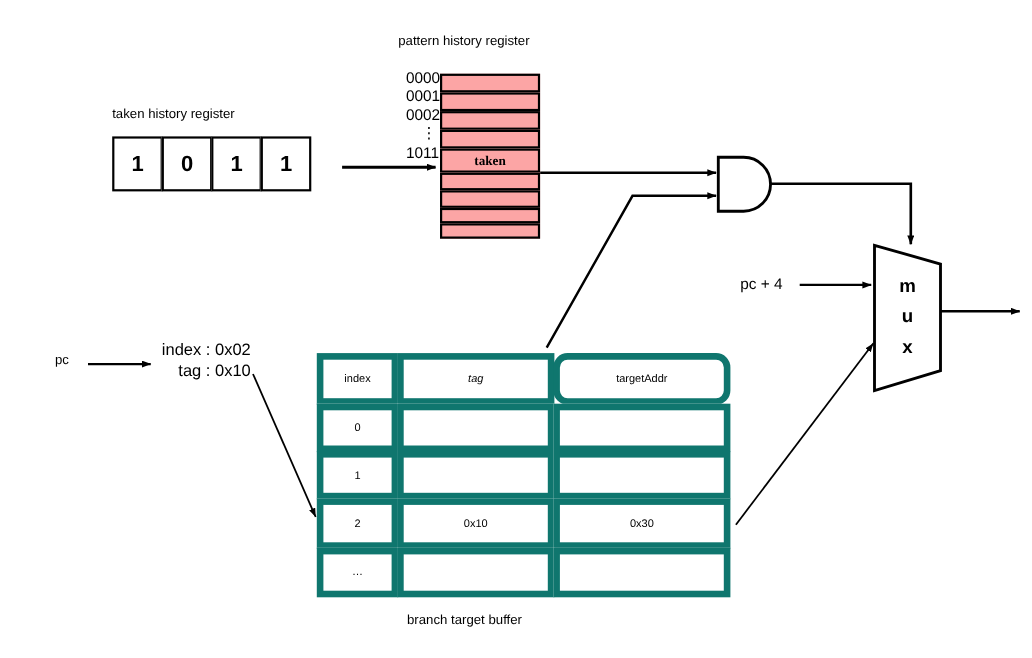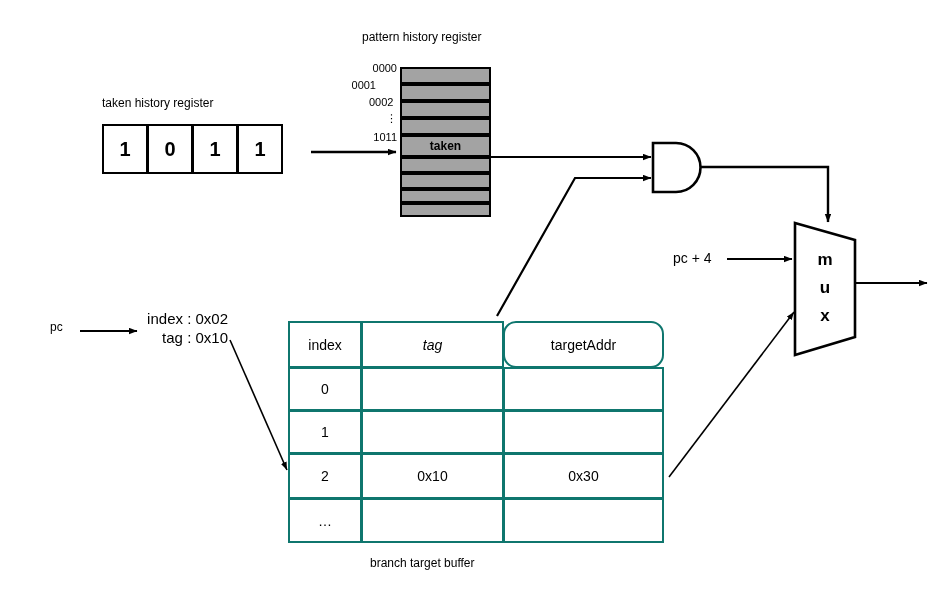--- a/index.html
+++ b/index.html
@@ -30,21 +30,21 @@
   .lbl {
     position: absolute;
     white-space: pre;
     line-height: 1.15;
   }
   .lbl-title {
     font-size: 12px;
     color: #000;
   }
   .lbl-small {
-    font-size: 11px;
+    font-size: 14px;
     color: #000;
   }
   .lbl-mid {
     font-size: 14px;
   }
   .ghr-cell {
     position: absolute;
     box-sizing: border-box;
     border: 2px solid #000;
     display: flex;
@@ -56,30 +56,31 @@
   }
   .phr-row {
     position: absolute;
     box-sizing: border-box;
     border: 2px solid #000;
     display: flex;
     align-items: center;
     justify-content: center;
     font-size: 12px;
     font-weight: bold;
-    background: #a3a3a3;
+    background: #fca5a5;
+    font-family: Liberation Serif, serif;
   }
   .btb-cell {
     position: absolute;
     box-sizing: border-box;
-    border: 2px solid #0f766e;
+    border: 6px solid #0f766e;
     display: flex;
     align-items: center;
     justify-content: center;
-    font-size: 14px;
+    font-size: 10px;
     background: #fff;
   }
   .mux-label {
     position: absolute;
     font-size: 17px;
     font-weight: bold;
     text-align: center;
     width: 30px;
   }
   .kv {
@@ -130,21 +131,21 @@
   <div class="lbl lbl-title" style="left:102px; top:97px;">taken history register</div>
 
   <div class="ghr-cell" style="left:102px; top:124px; width:46px; height:50px;">1</div>
   <div class="ghr-cell" style="left:147px; top:124px; width:46px; height:50px;">0</div>
   <div class="ghr-cell" style="left:192px; top:124px; width:46px; height:50px;">1</div>
   <div class="ghr-cell" style="left:237px; top:124px; width:46px; height:50px;">1</div>
 
   <div class="lbl lbl-title" style="left:362px; top:31px;">pattern history register</div>
 
   <div class="lbl lbl-small" style="left:369px; top:62px; width:28px; text-align:right;">0000</div>
-  <div class="lbl lbl-small" style="left:348px; top:79px; width:28px; text-align:right;">0001</div>
+  <div class="lbl lbl-small" style="left:369px; top:79px; width:28px; text-align:right;">0001</div>
   <div class="lbl lbl-small" style="left:369px; top:96px; width:28px; text-align:left;">0002</div>
   <div class="lbl lbl-small" style="left:369px; top:112px; width:28px; text-align:right;">⋮</div>
   <div class="lbl lbl-small" style="left:369px; top:131px; width:28px; text-align:right;">1011</div>
 
   <div class="phr-row" style="left:400px; top:67px;  width:91px; height:17px;"></div>
   <div class="phr-row" style="left:400px; top:84px;  width:91px; height:17px;"></div>
   <div class="phr-row" style="left:400px; top:101px; width:91px; height:17px;"></div>
   <div class="phr-row" style="left:400px; top:118px; width:91px; height:17px;"></div>
   <div class="phr-row" style="left:400px; top:135px; width:91px; height:22px;">taken</div>
   <div class="phr-row" style="left:400px; top:157px; width:91px; height:16px;"></div>

